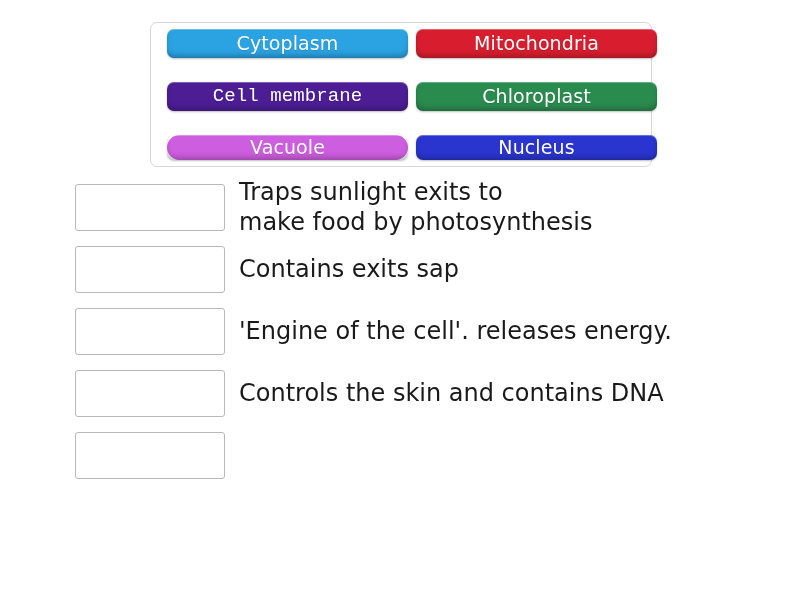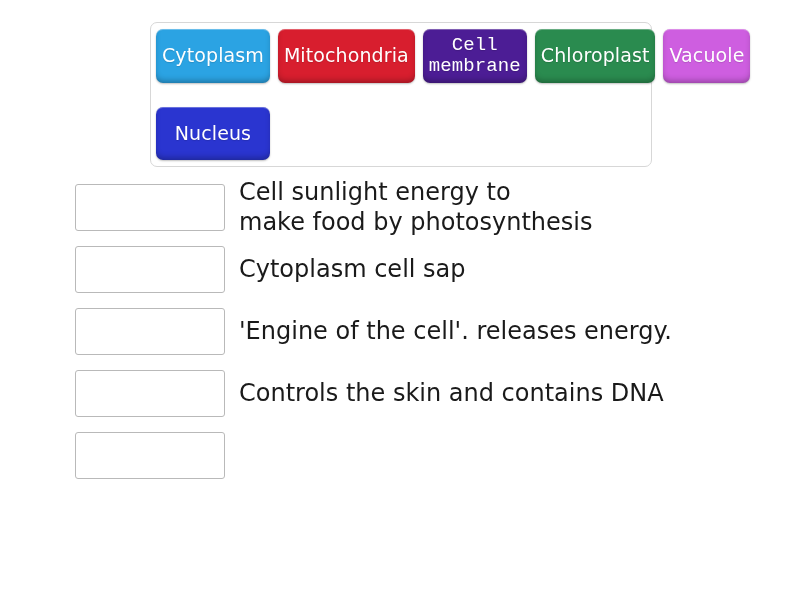--- a/index.html
+++ b/index.html
@@ -26,25 +26,26 @@
     box-sizing: border-box;
     background: #ffffff;
     border: 1px solid #d7d7d7;
     border-radius: 7px;
     padding: 6px 5px;
     box-sizing: border-box;
   }
 
   #tile-grid {
     display: grid;
-    grid-template-columns: repeat(5, 1fr);
+    grid-template-columns: repeat(2, 1fr);
     grid-template-rows: repeat(2, 1fr);
     gap: 24px 8px;
     width: 100%;
     height: 100%;
+    margin-left: 11px;
   }
 
   .tile {
     border-radius: 7px;
     display: flex;
     align-items: center;
     justify-content: center;
     text-align: center;
     color: #ffffff;
     font-size: 19px;
@@ -121,43 +122,43 @@
     </div>
 
     <div class="tile" style="background: #4c1d95; font-family: Liberation Mono, monospace;">
       <span>Cell membrane</span>
     </div>
 
     <div class="tile" style="background: rgb(42, 139, 79);">
       <span>Chloroplast</span>
     </div>
 
-    <div class="tile" style="background: rgb(206, 94, 224);">
+    <div class="tile" style="background: rgb(206, 94, 224); border-radius: 26px;">
       <span>Vacuole</span>
     </div>
 
     <div class="tile" style="background: rgb(42, 53, 208);">
       <span>Nucleus</span>
     </div>
 
   </div>
 </div>
 
 <div id="answer-list">
 
   <div class="answer-row">
     <div class="drop-box"></div>
-    <div class="answer-text">Cell sunlight energy to
+    <div class="answer-text">Traps sunlight exits to
 make food by photosynthesis</div>
   </div>
 
 
   <div class="answer-row">
     <div class="drop-box"></div>
-    <div class="answer-text">Cytoplasm cell sap</div>
+    <div class="answer-text">Contains exits sap</div>
   </div>
 
   <div class="answer-row">
     <div class="drop-box"></div>
     <div class="answer-text">'Engine of the cell'. releases energy.</div>
   </div>
 
   <div class="answer-row">
     <div class="drop-box"></div>
     <div class="answer-text">Controls the skin and contains DNA</div>

